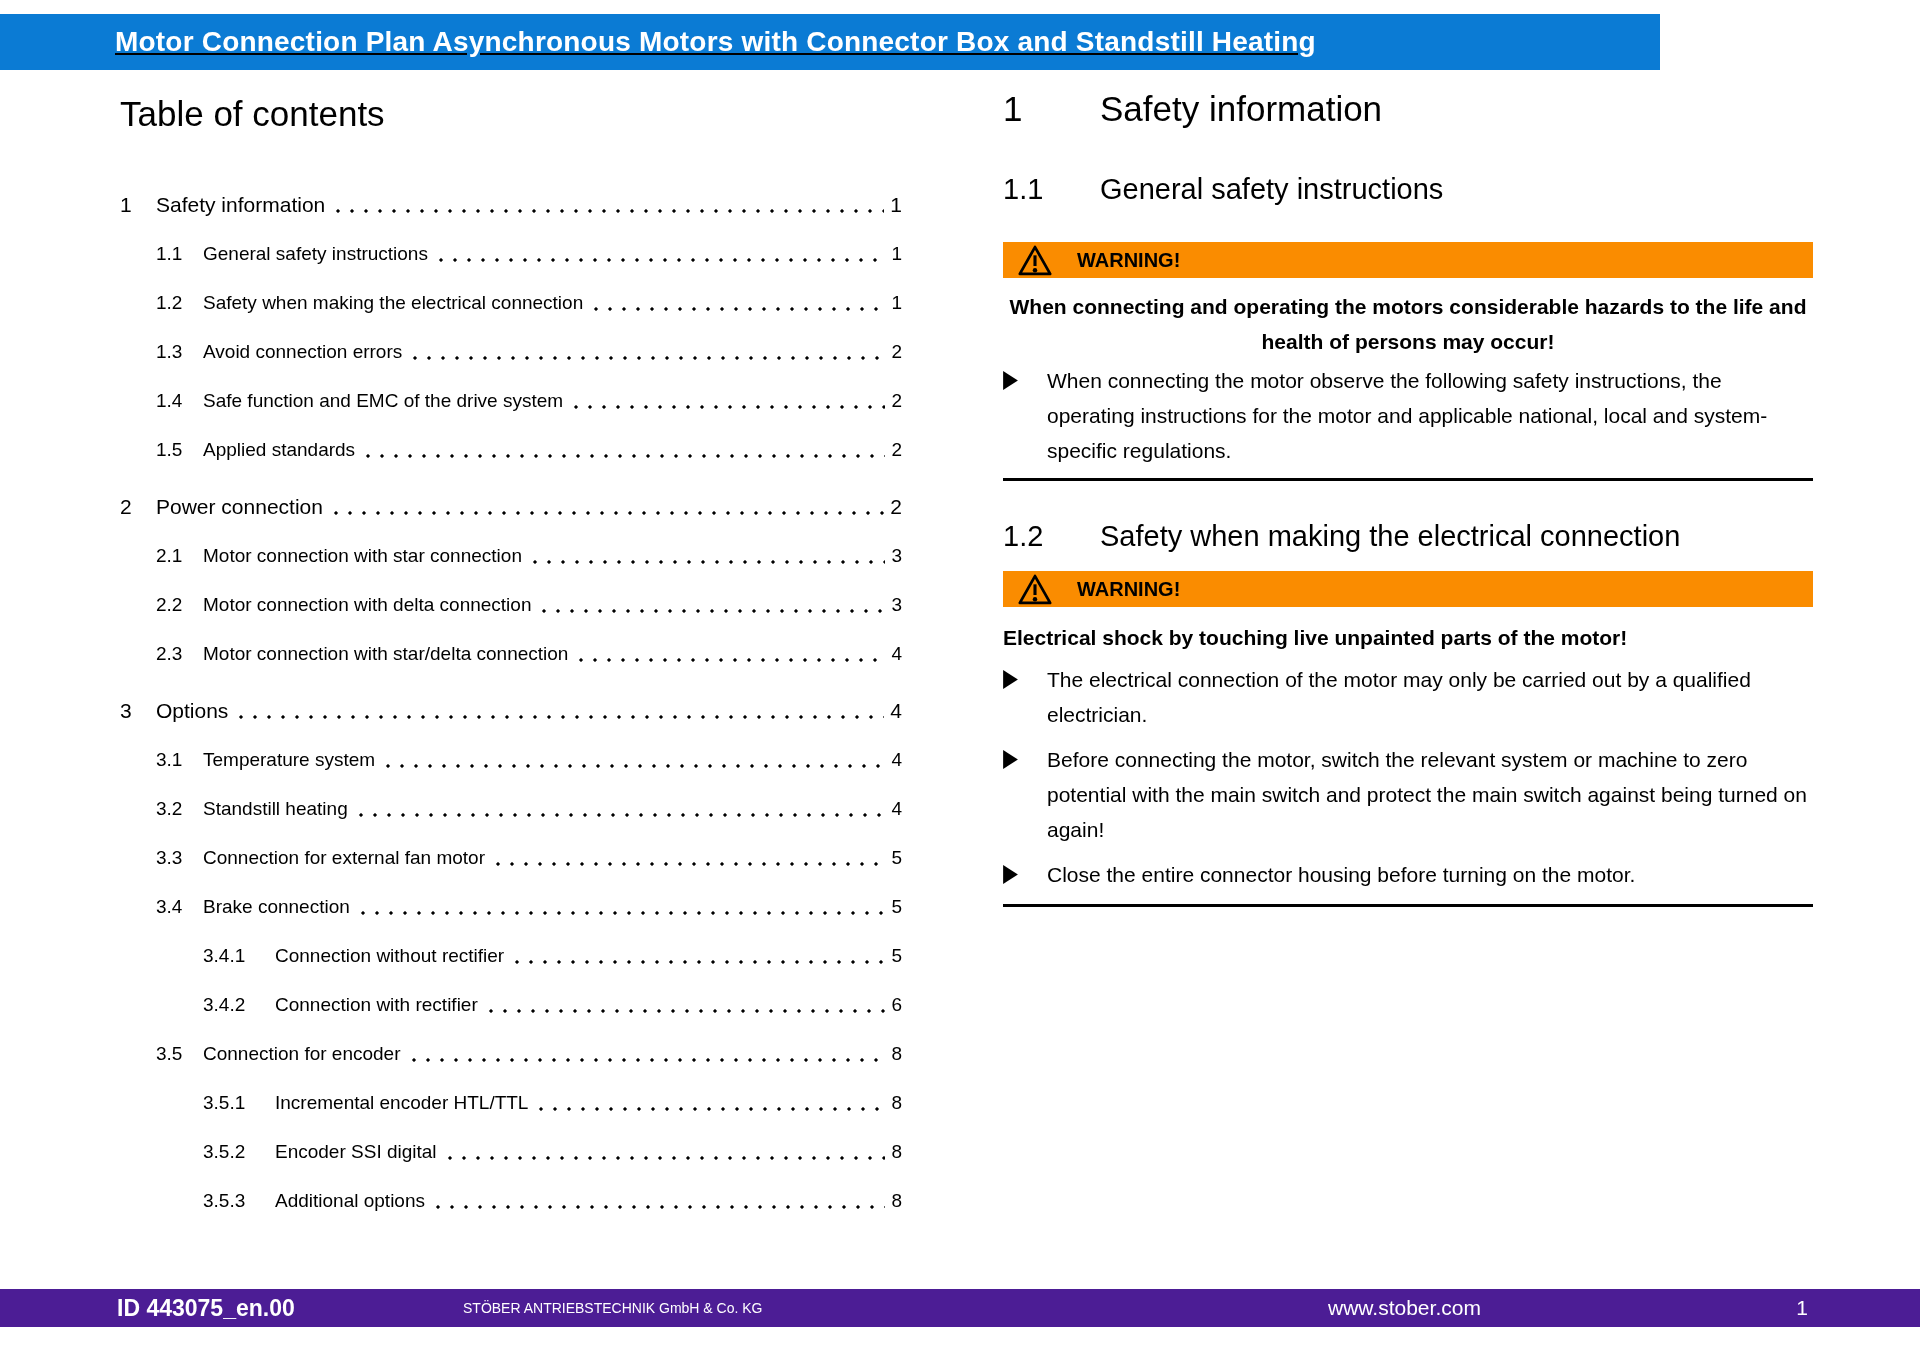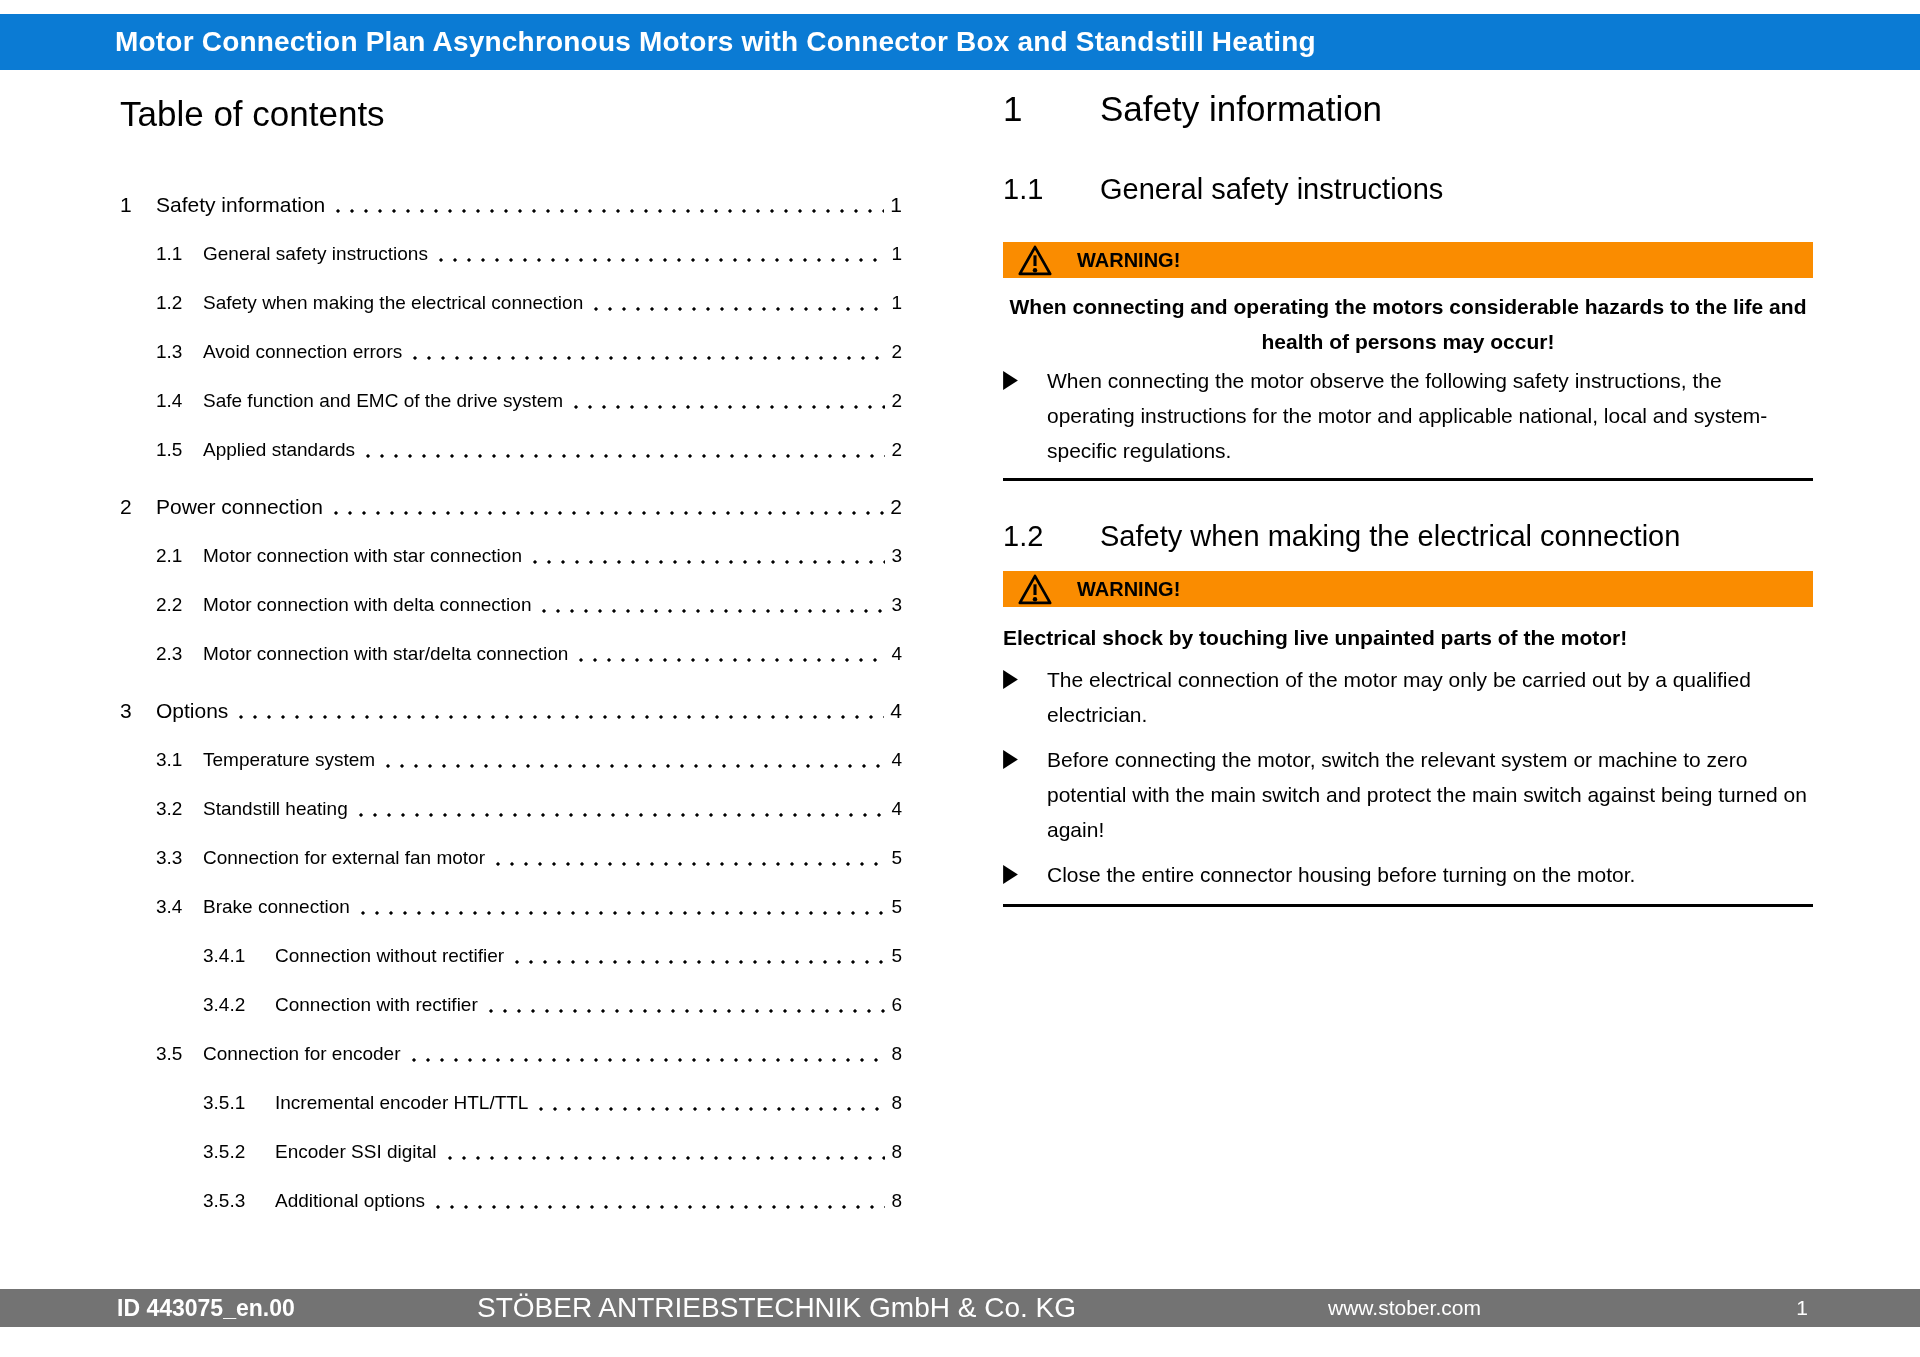--- a/index.html
+++ b/index.html
@@ -6,22 +6,22 @@
   html,body { margin:0; padding:0; }
   body {
     width:1920px; height:1357px; position:relative;
     background:#ffffff; color:#000;
     font-family:"Liberation Sans", sans-serif;
     overflow:hidden;
   }
 
   
   .header-bar{
-    position:absolute; left:0; top:14px; width:1920px; height:56px;
-    background:#0B7BD4; display:flex; align-items:center;
+    position:absolute; left:0; top:14px; width:1660px; height:56px;
+    background:#0B7BD4; display:flex; align-items:center;text-decoration:underline;
   }
   .header-bar .title{
     color:#fff; font-weight:bold; font-size:28px; margin-left:115px;
     letter-spacing:0.2px; white-space:nowrap;
   }
 
   
   .toc{ position:absolute; left:120px; top:88px; width:782px; }
   .toc-heading{ font-size:35px; font-weight:400; margin:6px 0 46px 0; }
   .toc-row{ display:flex; line-height:49px; font-size:19px; }
@@ -60,25 +60,25 @@
   .rule{ border:0; border-top:3px solid #000; margin:0; width:100%; }
 
   .mt42{margin-top:42px;} .mt35{margin-top:35px;} .mt11{margin-top:11px;text-align:center;}
   .mt4{margin-top:4px;}   .mt8{margin-top:8px;}   .mt38{margin-top:38px;}
   .mt17{margin-top:17px;} .mt13{margin-top:13px;} .mt7{margin-top:7px;}
   .mt12{margin-top:12px;}
 
   
   .footer-bar{
     position:absolute; left:0; top:1289px; width:1920px; height:38px;
-    background:#737373; color:#fff;
+    background:#4c1d95; color:#fff;
   }
   .footer-bar span{ position:absolute; top:0; line-height:38px; white-space:nowrap; }
   .footer-id{ left:117px; font-weight:bold; font-size:23px; }
-  .footer-company{ left:477px; font-size:28px; }
+  .footer-company{ left:463px; font-size:14px; }
   .footer-site{ left:1320px; font-size:21px;margin-left:8px; }
   .footer-page{ left:1782px; width:40px; text-align:center; font-size:21px; }
 </style>
 </head>
 <body>
 
 <div class="header-bar">
   <div class="title">Motor Connection Plan Asynchronous Motors with Connector Box and Standstill Heating</div>
 </div>
 

